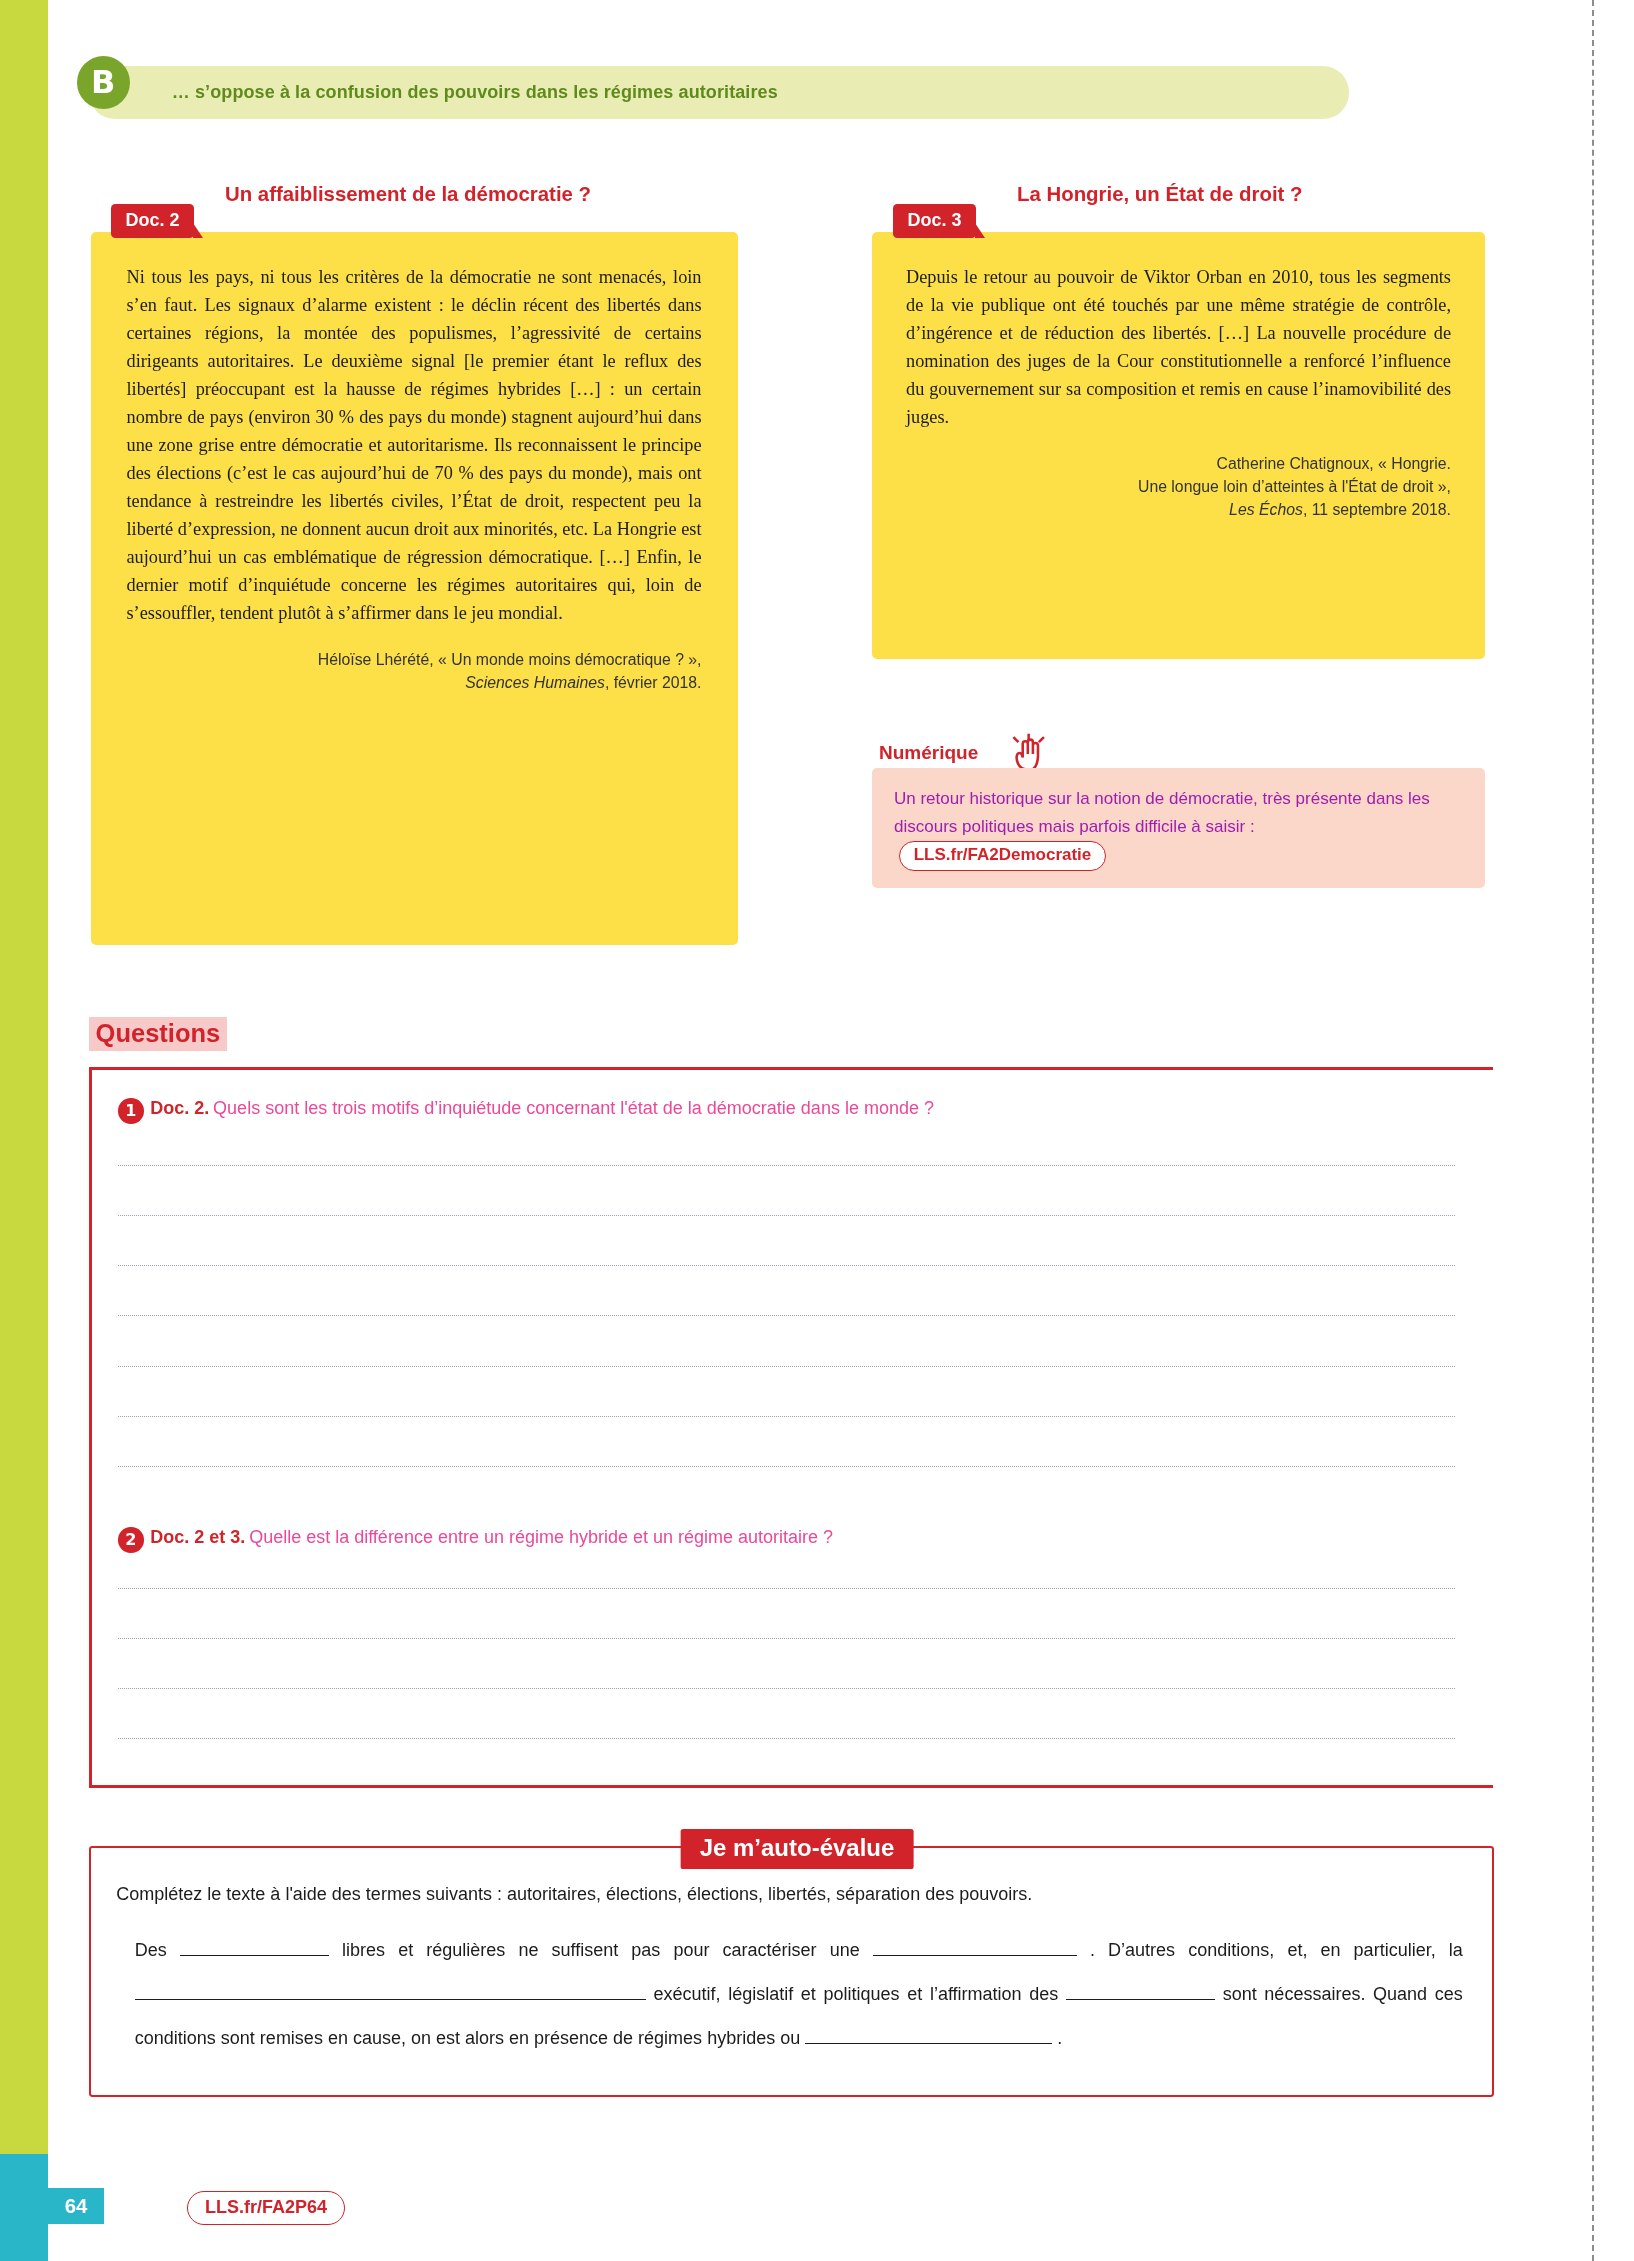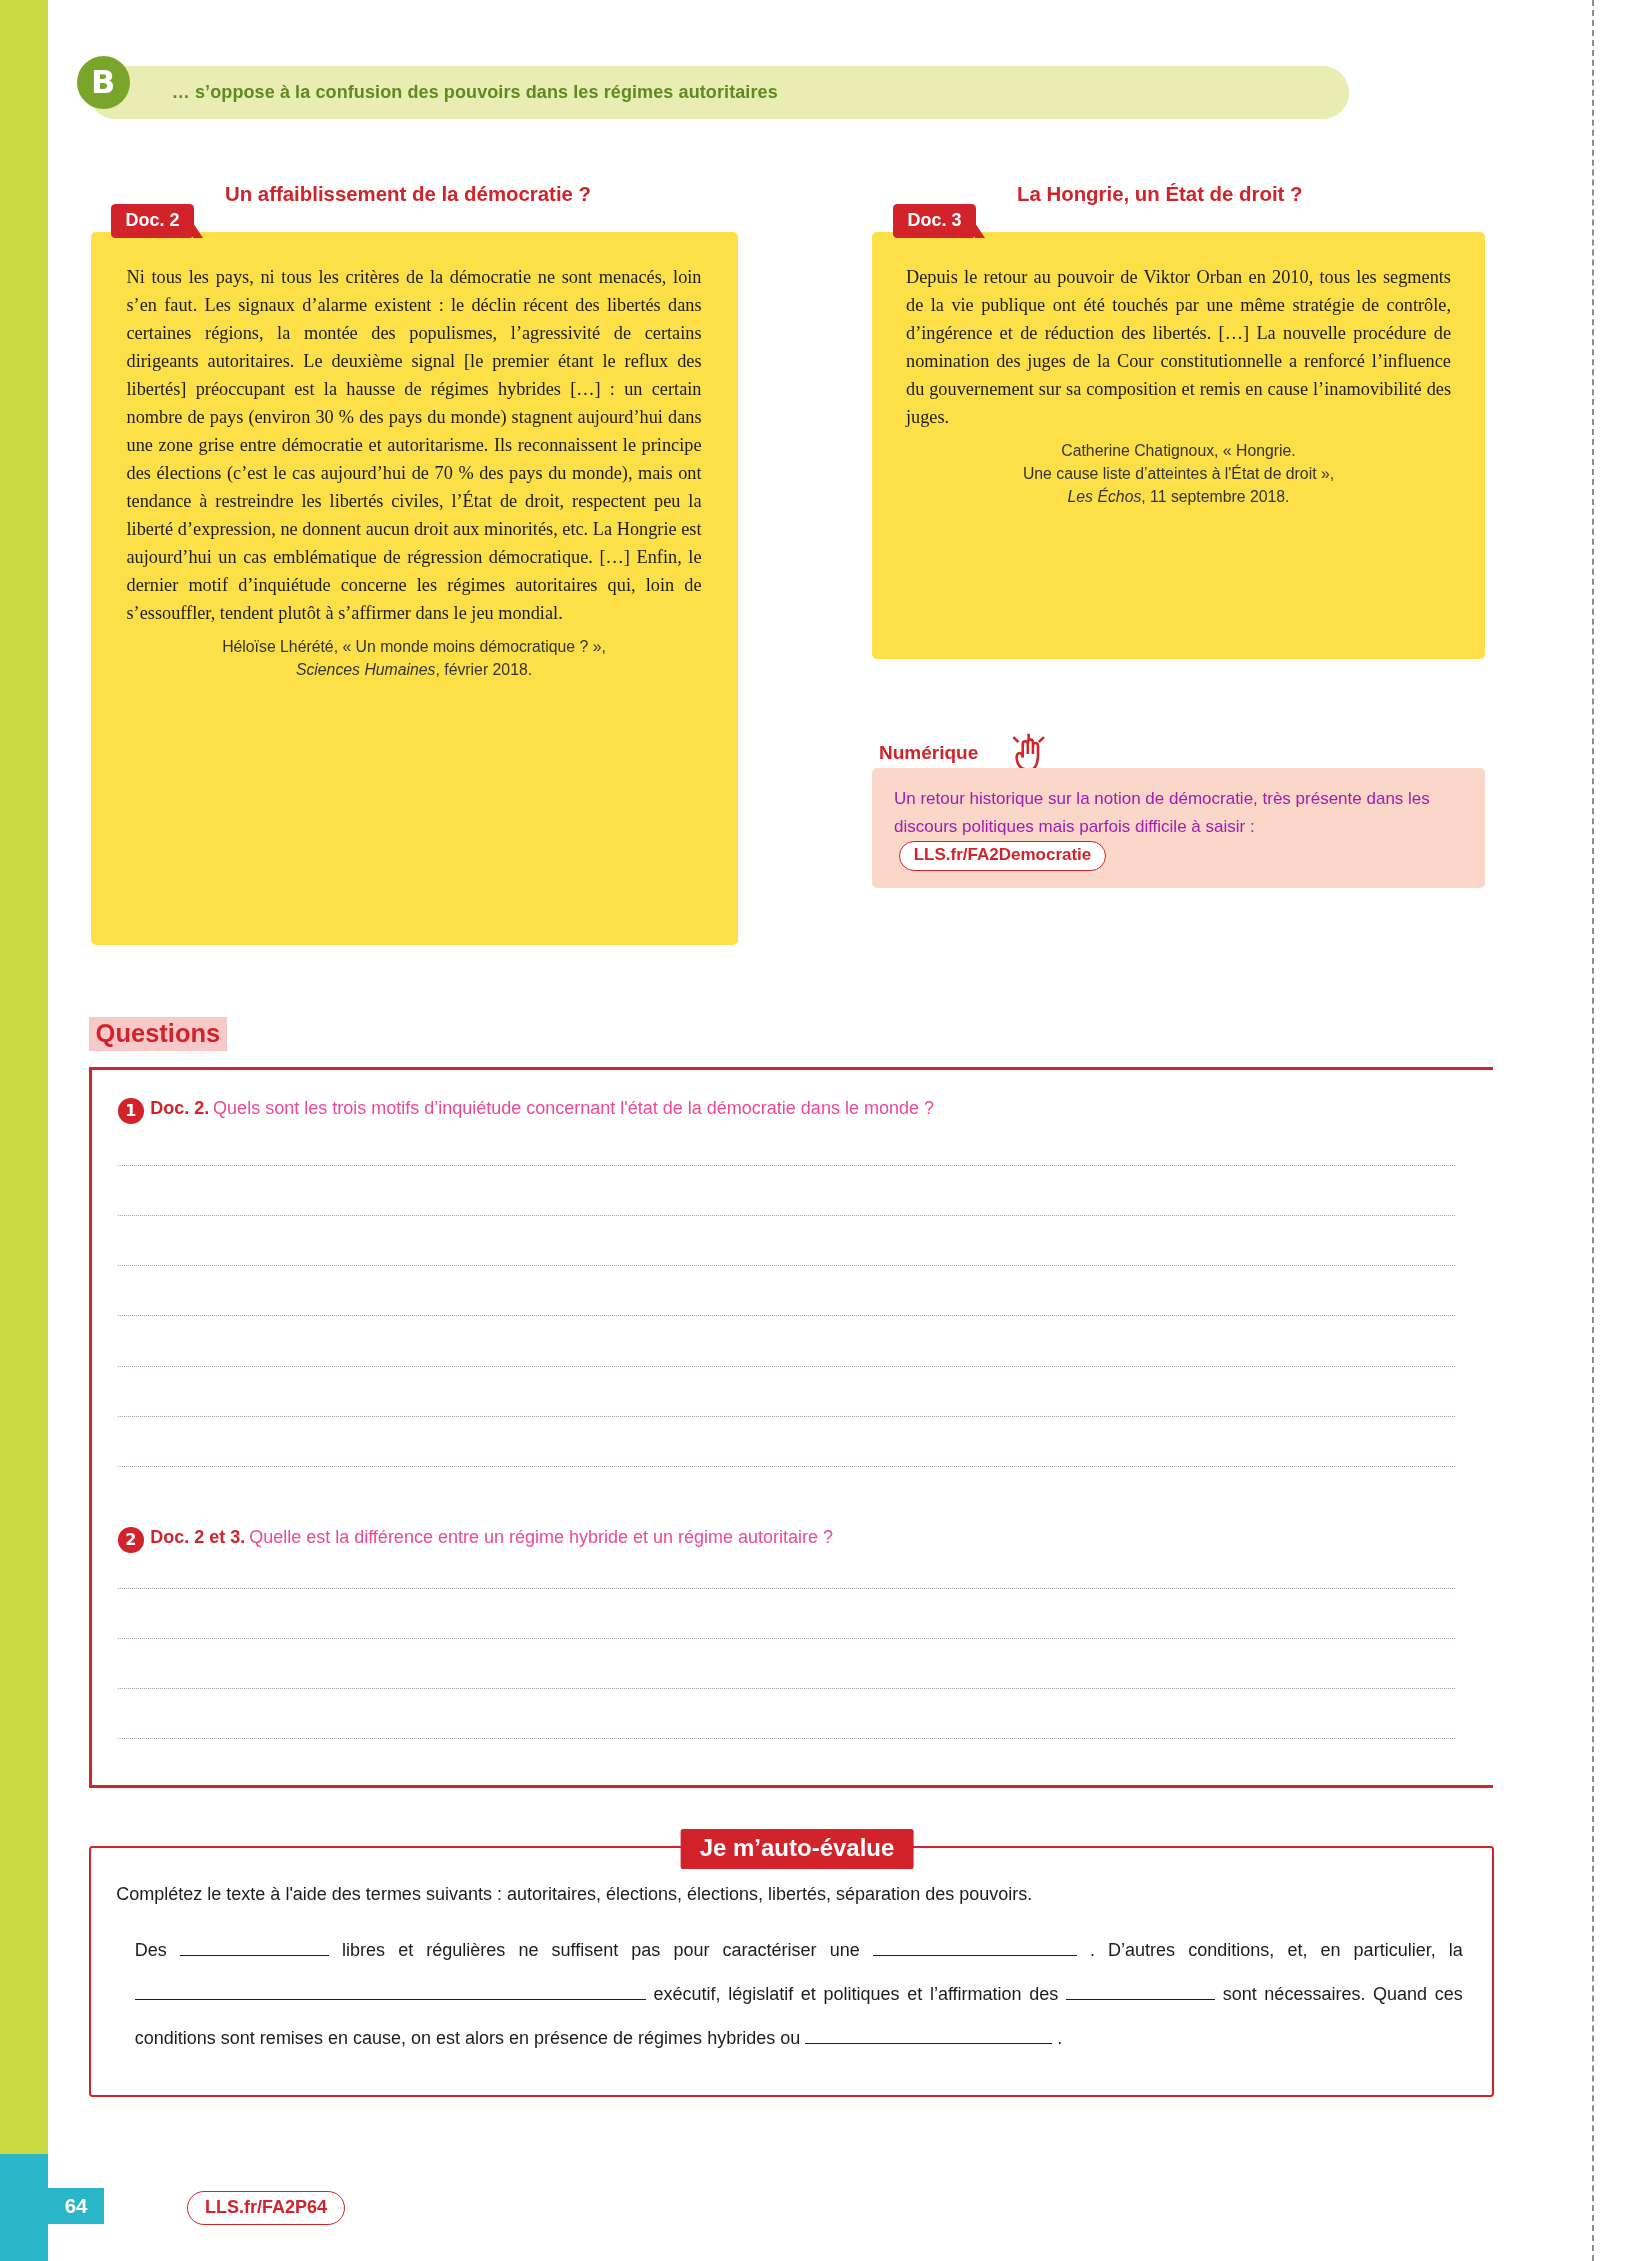--- a/index.html
+++ b/index.html
@@ -120,23 +120,23 @@
     font-family: "Liberation Serif", serif;
     font-size: 18.3px;
     line-height: 28px;
     text-align: justify;
     color: #1c1c1c;
   }
   .doc-source {
     font-family: "Liberation Sans", sans-serif;
     font-size: 15.8px;
     line-height: 23px;
-    text-align: center;
+    text-align: right;
     color: #333333;
-    margin-top: 8px;
+    margin-top: 21px;
   }
   .doc-source i { font-style: italic; }
 
   
   .num-label {
     position: absolute;
     font-size: 19px;
     font-weight: bold;
     color: #d2232a;
   }
@@ -322,21 +322,21 @@
     </div>
   </div>
 
   <div class="doc-title" style="left:935px; top:183px;">La Hongrie, un État de droit ?</div>
   <div class="doc-tag" style="left:811px; top:204px;">Doc. 3</div>
   <div class="doc-box" style="left:790px; top:232px; width:613px; height:427px;">
     <div style="padding:31px 34px 0 34px;">
       <div class="doc-text">Depuis le retour au pouvoir de Viktor Orban en 2010, tous les segments de la vie publique ont été touchés par une même stratégie de contrôle, d’ingérence et de réduction des libertés. […] La nouvelle procédure de nomination des juges de la Cour constitutionnelle a renforcé l’influence du gouvernement sur sa composition et remis en cause l’inamovibilité des juges.</div>
       <div class="doc-source">
         <span>Catherine Chatignoux, « Hongrie.</span><br>
-        <span>Une cause liste d’atteintes à l'État de droit »,</span><br>
+        <span>Une longue loin d’atteintes à l'État de droit »,</span><br>
         <i>Les Échos</i><span>, 11 septembre 2018.</span>
       </div>
     </div>
   </div>
 
   <div class="num-label" style="left:797px; top:742px;">Numérique</div>
   <span class="hand-icon" style="left:928px; top:730px;">
     <svg width="39" height="43" viewBox="0 0 46 50">
       <path d="M10,6 L4,0 M22,4 L22,-4 M34,6 L40,0" stroke="#d2232a" stroke-width="3" fill="none" transform="translate(0,8)"></path>
       <path d="M18,46 C10,44 7,36 8,30 C9,26 13,26 14,29 L15,32 L15,16 C15,12 21,12 21,16 L21,28 L21,14 C21,10 27,10 27,14 L27,28 L27,18 C27,14 33,14 33,18 L33,30 C33,40 29,46 24,47 Z" fill="#ffffff" stroke="#d2232a" stroke-width="3"></path>

